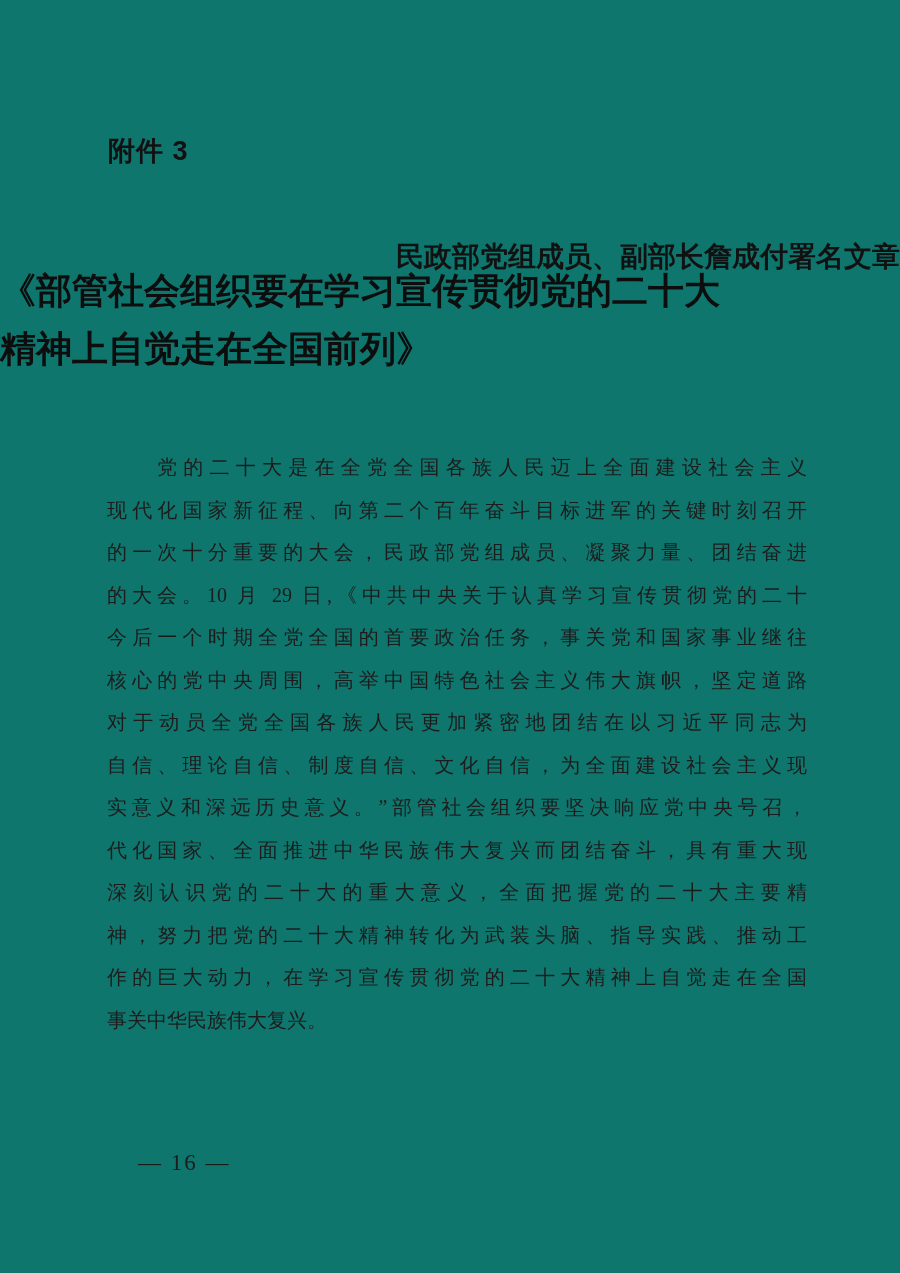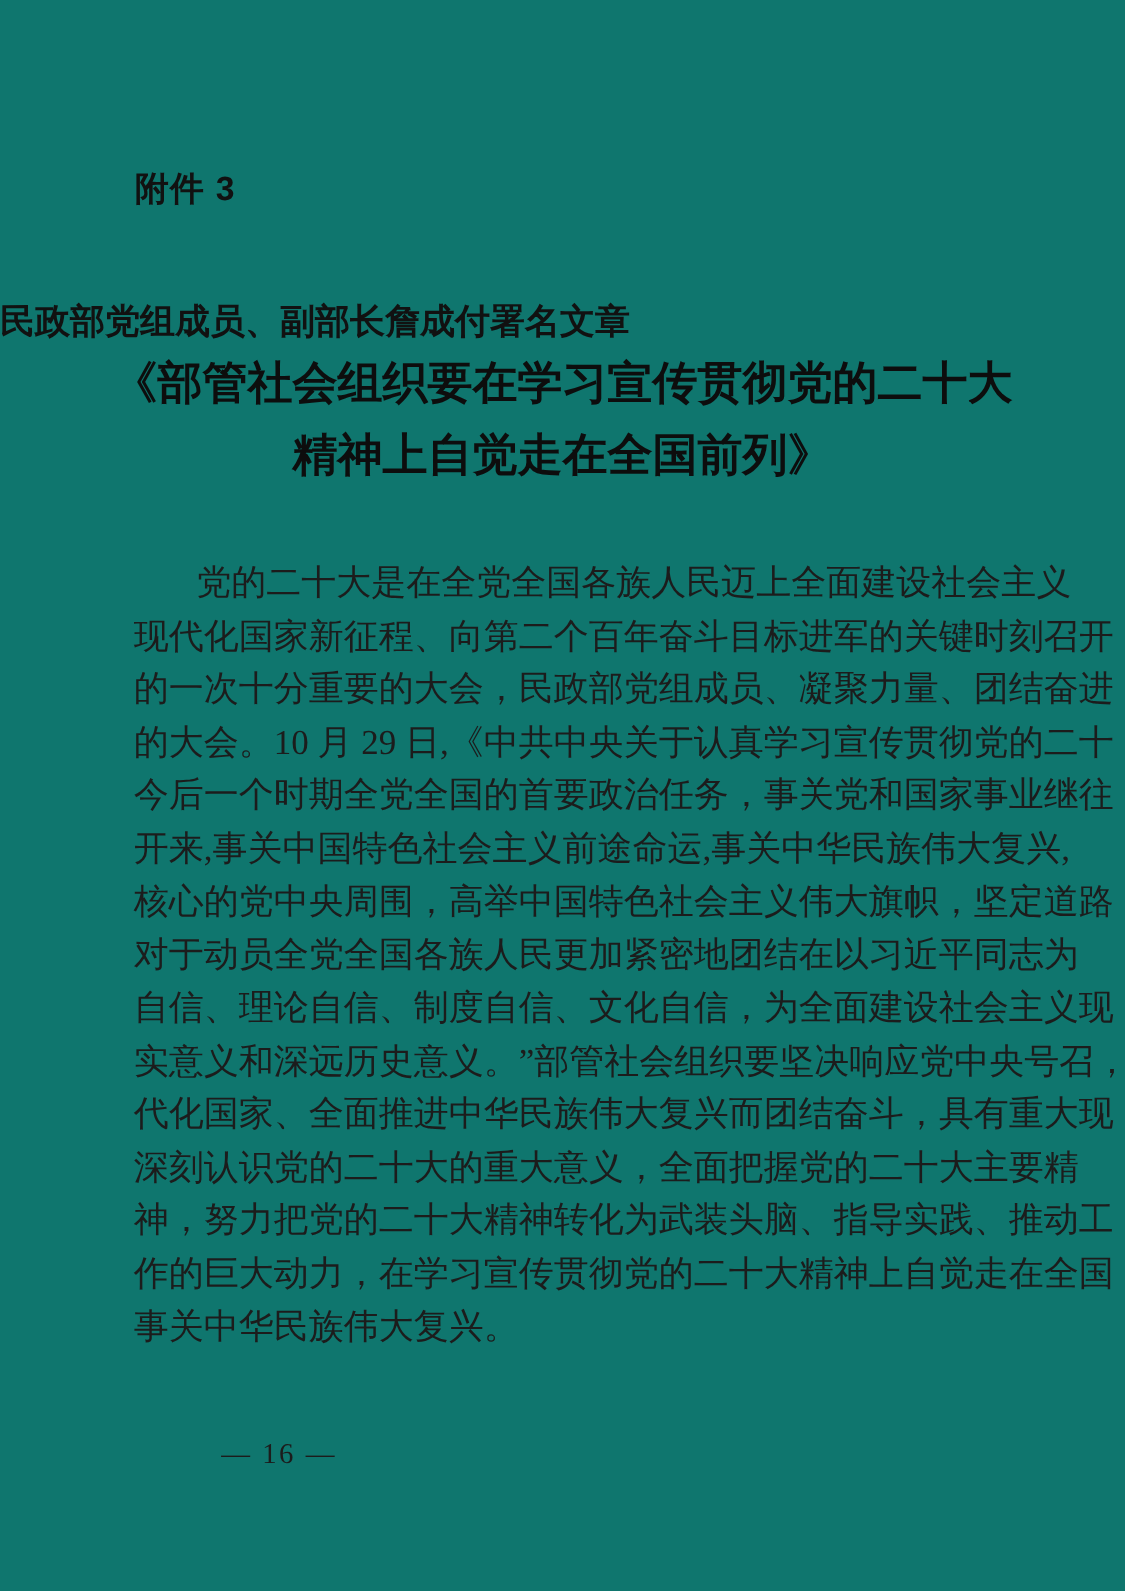--- a/index.html
+++ b/index.html
@@ -23,50 +23,49 @@
     font-weight: bold;
     font-size: 27px;
     letter-spacing: 1px;
     white-space: nowrap;
   }
   .byline {
     position: absolute;
     left: 0;
     top: 238px;
     width: 100%;
-    text-align: left;
+    text-align: right;
     font-family: "Liberation Sans", "DejaVu Sans", sans-serif;
     font-weight: bold;
     font-size: 28px;
     white-space: nowrap;
   }
   .main-title {
     position: absolute;
     left: 0;
-    top: 277px;
+    top: 262px;
     width: 100%;
     margin: 0;
-    text-align: center;
     font-family: "Liberation Serif", "DejaVu Serif", serif;
     font-weight: bold;
     font-size: 36px;
     line-height: 58px;
     color: #0d0d0d;
   }
   .title-line {
     display: block;
     white-space: nowrap;
   }
   .body-text {
     position: absolute;
     left: 107px;
     top: 446px;
     width: 700px;
     font-family: "Liberation Serif", "DejaVu Serif", serif;
-    font-size: 28px;
+    font-size: 20px;
     line-height: 42.5px;
     color: #1c1c1c;
   }
   .body-line {
     text-align: justify;
     text-align-last: justify;
     white-space: nowrap;
   }
   .body-line.first-line {
     text-indent: 50px;
@@ -76,21 +75,20 @@
   }
   .page-footer {
     position: absolute;
     left: 138px;
     top: 1150px;
     font-family: "Liberation Serif", "DejaVu Serif", serif;
     font-size: 23px;
     letter-spacing: 2px;
     color: #1c1c1c;
     white-space: nowrap;
-    margin-left: 39px;
   }
 </style>
 </head>
 <body>
 
 <div class="page">
 
   <div class="attachment">附件 3</div>
 
   <div class="byline">民政部党组成员、副部长詹成付署名文章</div>
@@ -99,21 +97,20 @@
     <span class="title-line">《部管社会组织要在学习宣传贯彻党的二十大</span>
     <span class="title-line">精神上自觉走在全国前列》</span>
   </h1>
 
   <div class="body-text">
       <div class="body-line first-line">党的二十大是在全党全国各族人民迈上全面建设社会主义</div>
       <div class="body-line">现代化国家新征程、向第二个百年奋斗目标进军的关键时刻召开</div>
       <div class="body-line">的一次十分重要的大会，民政部党组成员、凝聚力量、团结奋进</div>
       <div class="body-line">的大会。10 月 29 日,《中共中央关于认真学习宣传贯彻党的二十</div>
       <div class="body-line">今后一个时期全党全国的首要政治任务，事关党和国家事业继往</div>
-      <div class="body-line">开来,事关中国特色社会主义前途命运,事关中华民族伟大复兴,</div>
       <div class="body-line">核心的党中央周围，高举中国特色社会主义伟大旗帜，坚定道路</div>
       <div class="body-line">对于动员全党全国各族人民更加紧密地团结在以习近平同志为</div>
       <div class="body-line">自信、理论自信、制度自信、文化自信，为全面建设社会主义现</div>
       <div class="body-line">实意义和深远历史意义。”部管社会组织要坚决响应党中央号召，</div>
       <div class="body-line">代化国家、全面推进中华民族伟大复兴而团结奋斗，具有重大现</div>
       <div class="body-line">深刻认识党的二十大的重大意义，全面把握党的二十大主要精</div>
       <div class="body-line">神，努力把党的二十大精神转化为武装头脑、指导实践、推动工</div>
       <div class="body-line">作的巨大动力，在学习宣传贯彻党的二十大精神上自觉走在全国</div>
       <div class="body-line last-line">事关中华民族伟大复兴。</div>
     </div>

